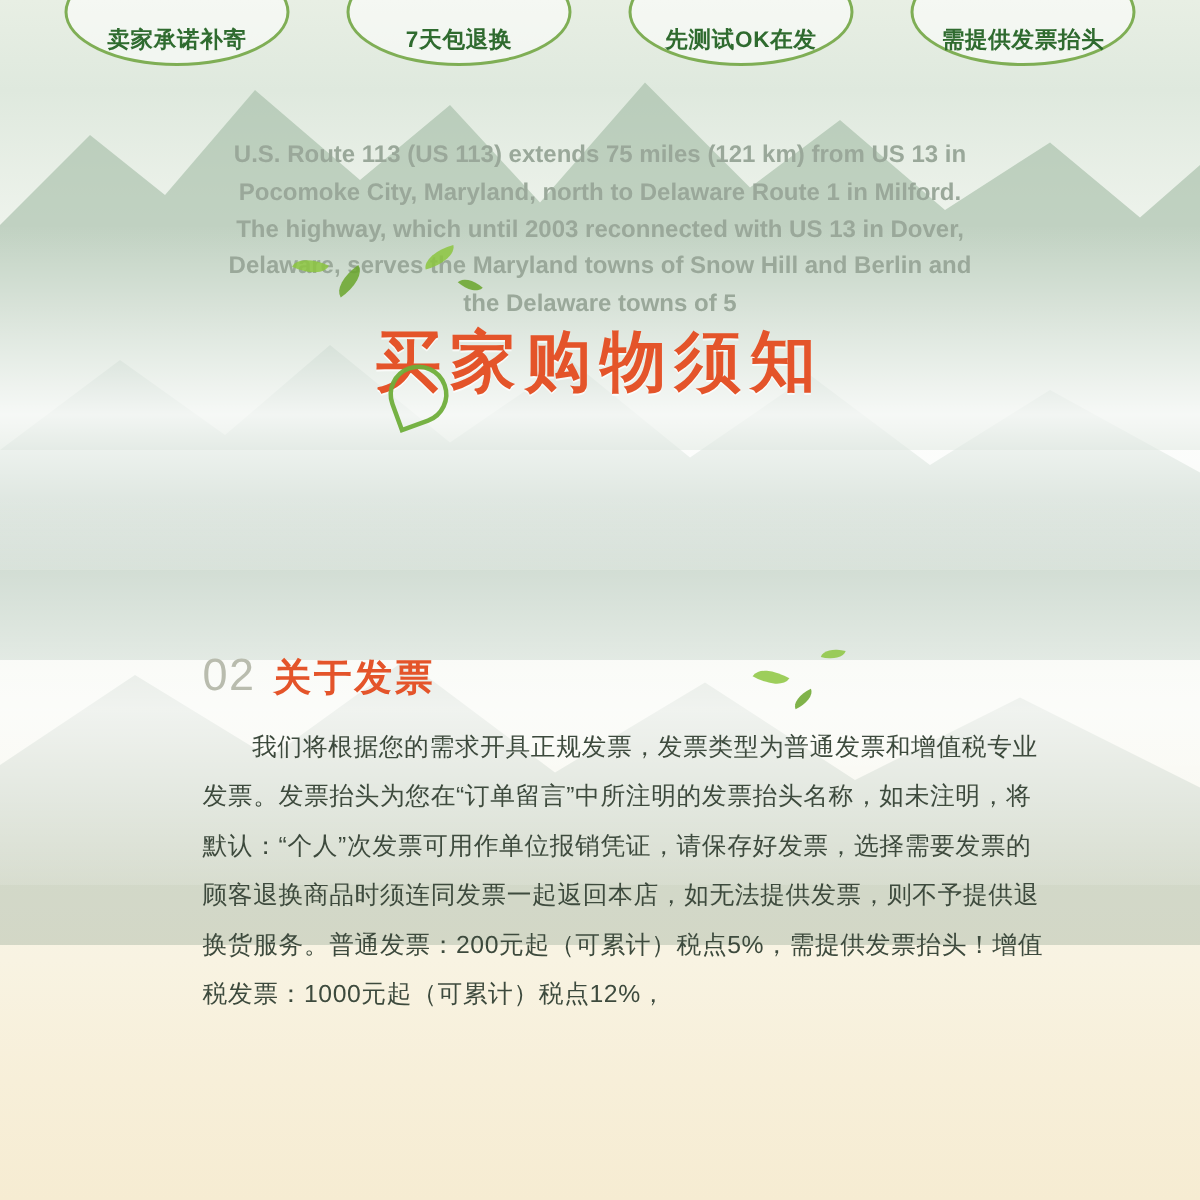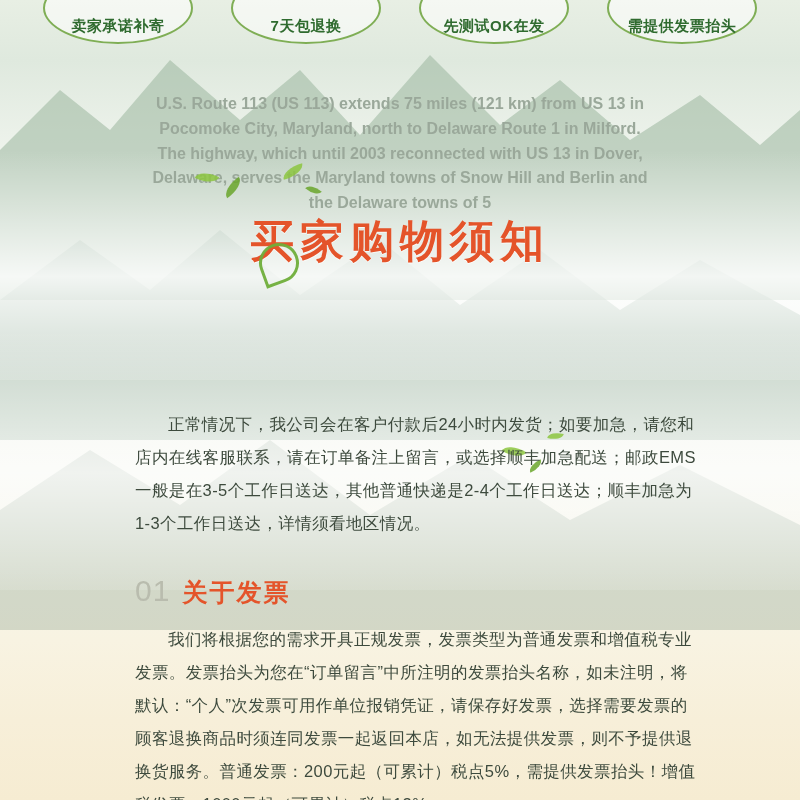--- a/index.html
+++ b/index.html
@@ -221,25 +221,24 @@
   <div class="leaf" style="top:446px;left:503px;transform:rotate(30deg);"></div>
   <div class="leaf small dark" style="top:462px;left:528px;transform:rotate(-25deg);"></div>
   <div class="leaf small" style="top:432px;left:548px;transform:rotate(15deg);"></div>
 
   <div class="main-title">买家购物须知</div>
   <div class="title-stroke"></div>
 
   <div class="content">
 
     <div>
-      <p class="sec-body">正常情况下，我公司会在客户付款后24小时内发货；如要加急，请您和店内在线客服联系，请在订单备注上留言，或选择顺丰加急配送；邮政EMS一般是在3-5个工作日送达，其他普通快递是2-4个工作日送达；顺丰加急为1-3个工作日送达，详情须看地区情况。</p>
     </div>
 
     <div class="sec2-wrap">
       <div class="sec-head">
-        <div class="sec-num">01</div>
+        <div class="sec-num">02</div>
         <div class="sec-title">关于发票</div>
       </div>
       <p class="sec-body">我们将根据您的需求开具正规发票，发票类型为普通发票和增值税专业发票。发票抬头为您在“订单留言”中所注明的发票抬头名称，如未注明，将默认：“个人”次发票可用作单位报销凭证，请保存好发票，选择需要发票的顾客退换商品时须连同发票一起返回本店，如无法提供发票，则不予提供退换货服务。普通发票：200元起（可累计）税点5%，需提供发票抬头！增值税发票：1000元起（可累计）税点12%，</p>
     </div>
 
   </div>
 </div>
 
 </body></html>

